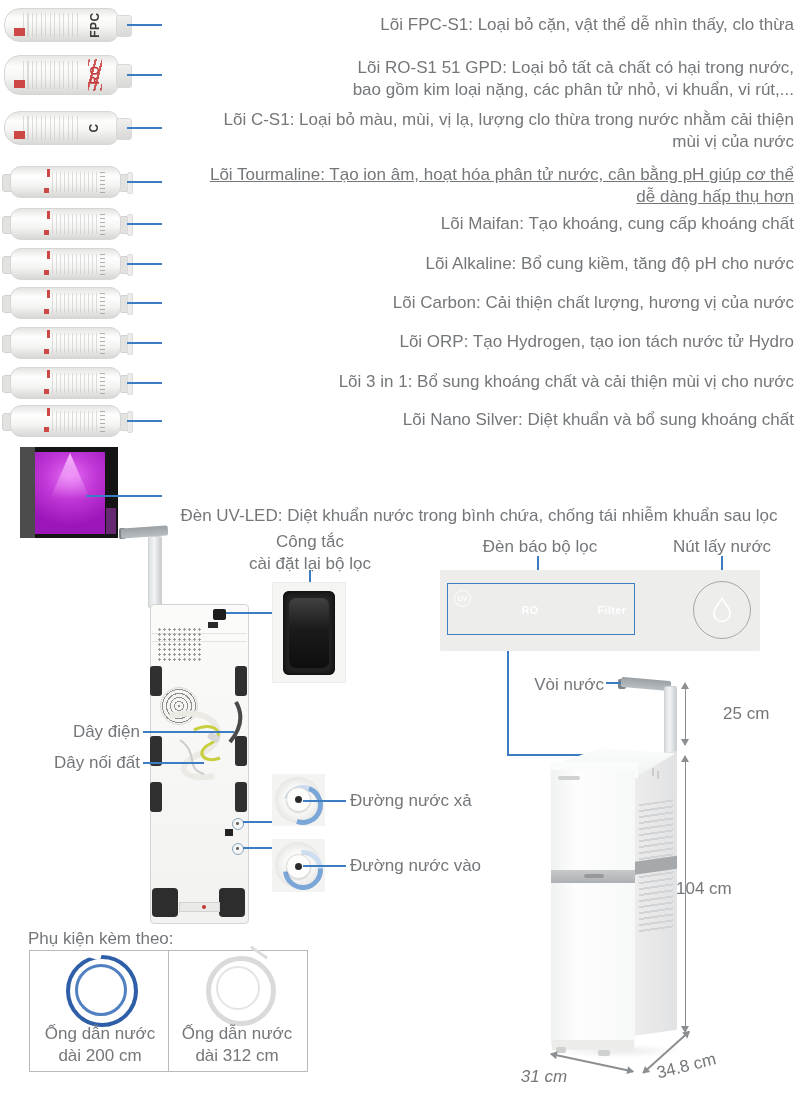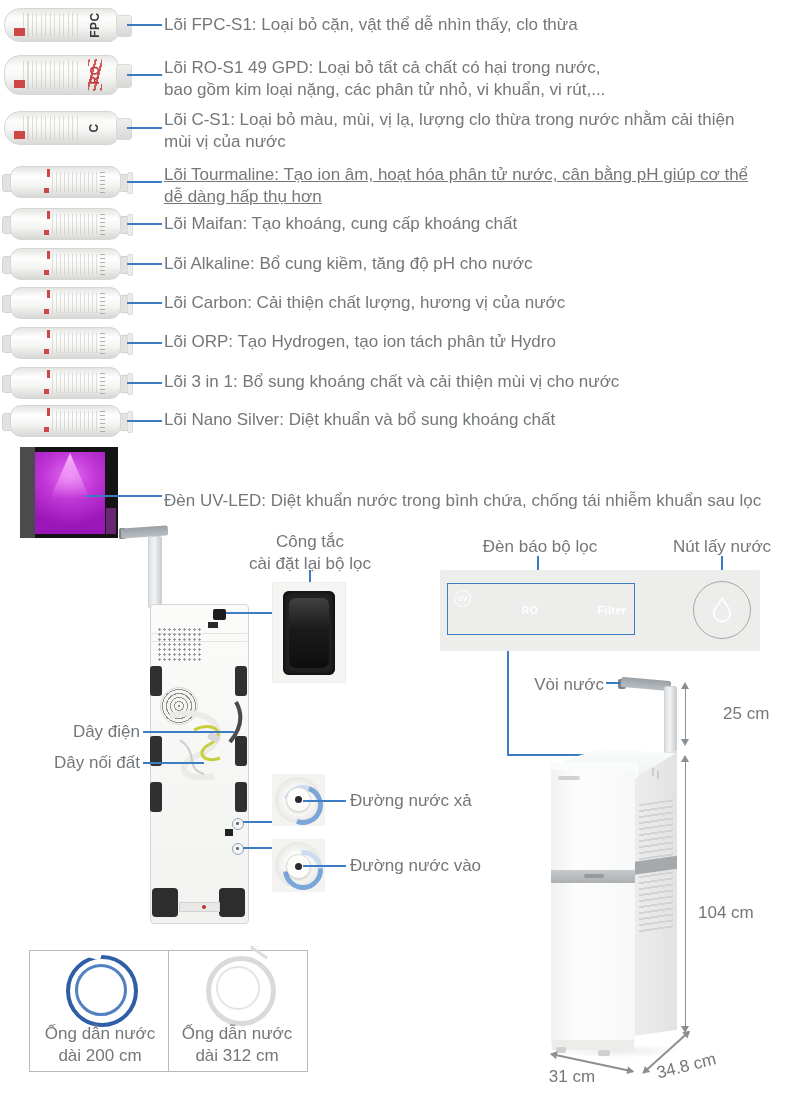--- a/index.html
+++ b/index.html
@@ -1,19 +1,19 @@
 <!DOCTYPE html>
 <html><head>
 <meta charset="utf-8">
 <style>
   html,body{margin:0;padding:0;background:#fff;}
   #canvas{position:relative;width:800px;height:1096px;background:#fff;overflow:hidden;
           font-family:"Liberation Sans",sans-serif;}
   .txt{position:absolute;color:#74777a;font-size:17px;line-height:22px;}
-  .pre{white-space:pre-line;}
+  .pre{white-space:pre-line;text-align:right;}
   .ctr{text-align:center;}
   .rgt{text-align:right;}
   .bl{position:absolute;background:#3b7cc3;}
 
   
   .clg{position:absolute;left:0;width:134px;}
   .clg-body{position:absolute;left:4px;right:16px;top:0;bottom:0;border:1px solid #d6d6d4;
     border-radius:16px 9px 9px 16px;
     background:linear-gradient(180deg,#e7e7e5 0%,#fdfdfc 28%,#f6f6f4 55%,#d9d9d7 100%);}
   .clg-body::before{content:"";position:absolute;left:16%;right:34%;top:12%;bottom:12%;
@@ -156,21 +156,21 @@
       <div class="txt pre" style="left: 164px; top: 14px; width: 630px;">Lõi FPC-S1: Loại bỏ cặn, vật thể dễ nhìn thấy, clo thừa</div>
       <div class="clg" style="top: 55px; height: 40px;">
         <div class="clg-body">
           <span class="clg-label red">RO</span>
           <i class="clg-red"></i>
           <i class="clg-waves"></i>
         </div>
         <div class="clg-neck"></div>
       </div>
       <div class="bl" style="left: 127px; top: 74px; width: 35px; height: 2px;"></div>
-      <div class="txt pre" style="left: 164px; top: 57px; width: 630px;">Lõi RO-S1 49 GPD: Loại bỏ tất cả chất có hại trong nước,
+      <div class="txt pre" style="left: 164px; top: 57px; width: 630px;">Lõi RO-S1 51 GPD: Loại bỏ tất cả chất có hại trong nước,
 bao gồm kim loại nặng, các phân tử nhỏ, vi khuẩn, vi rút,...</div>
       <div class="clg" style="top: 111px; height: 34px;">
         <div class="clg-body">
           <span class="clg-label">C</span>
           <i class="clg-red"></i>
         </div>
         <div class="clg-neck"></div>
       </div>
       <div class="bl" style="left: 127px; top: 127px; width: 35px; height: 2px;"></div>
       <div class="txt pre" style="left: 164px; top: 109px; width: 630px;">Lõi C-S1: Loại bỏ màu, mùi, vị lạ, lượng clo thừa trong nước nhằm cải thiện
@@ -223,21 +223,21 @@
       <div class="cth" style="top: 327px;">
         <i class="nub nl"></i>
         <i class="nub nr"></i>
         <i class="cring"></i>
         <div class="cth-body">
           <i class="rt1"></i>
           <i class="rt2"></i>
         </div>
       </div>
       <div class="bl" style="left: 127px; top: 342px; width: 35px; height: 2px;"></div>
-      <div class="txt pre" style="left: 164px; top: 331px; width: 630px;">Lõi ORP: Tạo Hydrogen, tạo ion tách phân tử Hydro</div>
+      <div class="txt pre" style="left: 164px; top: 331px; width: 630px;">Lõi ORP: Tạo Hydrogen, tạo ion tách nước tử Hydro</div>
       <div class="cth" style="top: 367px;">
         <i class="nub nl"></i>
         <i class="nub nr"></i>
         <i class="cring"></i>
         <div class="cth-body">
           <i class="rt1"></i>
           <i class="rt2"></i>
         </div>
       </div>
       <div class="bl" style="left: 127px; top: 382px; width: 35px; height: 2px;"></div>
@@ -255,21 +255,21 @@
       <div class="txt pre" style="left: 164px; top: 409px; width: 630px;">Lõi Nano Silver: Diệt khuẩn và bổ sung khoáng chất</div>
     </div>
 
   <div class="uvimg">
     <div class="lstrip"></div>
     <div class="panel"></div>
     <div class="beam"></div>
     <div class="rglow"></div>
   </div>
   <div class="bl" style="left:86px;top:495px;width:76px;height:2px;"></div>
-  <div class="txt" style="left:164px;top:490px;width:630px;">Đèn UV-LED: Diệt khuẩn nước trong bình chứa, chống tái nhiễm khuẩn sau lọc</div>
+  <div class="txt" style="left:164px;top:505px;width:630px;text-align:center;">Đèn UV-LED: Diệt khuẩn nước trong bình chứa, chống tái nhiễm khuẩn sau lọc</div>
 
   <div class="arm-tip" style="left:119px;top:528px;width:7px;height:11px;"></div>
   <div class="arm-h" style="left:121px;top:527px;width:47px;height:10px;transform:rotate(-4deg);"></div>
   <div class="arm-v" style="left:148px;top:536px;width:12px;height:70px;"></div>
 
   <div class="backbody"></div>
   <div class="seam" style="top:633px;"></div>
   <div class="seam" style="top:641px;"></div>
   <div class="dotvent"></div>
   <div class="fan"></div>
@@ -367,26 +367,27 @@
   <div class="ffoot" style="left:556px;top:1047px;width:10px;height:6px;"></div>
   <div class="ffoot" style="left:598px;top:1050px;width:12px;height:6px;"></div>
   <div class="sidemark" style="left:652px;top:768px;"></div>
   <div class="sidemark" style="left:657px;top:771px;"></div>
 
   <div class="txt rgt" style="left:530px;top:674px;width:74px;">Vòi nước</div>
   <div class="bl" style="left:606px;top:682px;width:15px;height:2px;"></div>
   <div class="varrow" style="left:685px;top:683px;height:62px;"></div>
   <div class="txt" style="left:723px;top:703px;width:64px;">25 cm</div>
   <div class="varrow" style="left:685px;top:756px;height:276px;"></div>
-  <div class="txt" style="left:698px;top:878px;width:72px;margin-top:24px;">104 cm</div>
+  <div class="txt" style="left:676px;top:878px;width:72px;">104 cm</div>
   <div class="darrow" style="left:551px;top:1053px;width:84px;transform:rotate(12deg);"></div>
-  <div class="txt ctr" style="left:540px;top:1066px;width:64px;">31 cm</div>
+  <div class="txt ctr" style="left:512px;top:1066px;width:64px;font-style:italic;">31 cm</div>
   <div class="darrow" style="left:643px;top:1072px;width:62px;transform:rotate(-42deg);"></div>
   <div class="txt" style="left:656px;top:1053px;width:80px;transform:rotate(-14deg);">34.8 cm</div>
 
+  <div class="txt" style="left:28px;top:928px;width:220px;">Phụ kiện kèm theo:</div>
   <div class="accbox">
     <div class="accdiv"></div>
     <div class="coil" style="left:36px;top:4px;width:64px;height:64px;border:4px solid #2e5ea7;"></div>
     <div class="coil" style="left:45px;top:13px;width:46px;height:46px;border:3px solid #5181c0;"></div>
     <div style="position:absolute;left:59px;top:2px;width:12px;height:6px;background:#fff;transform:rotate(15deg);"></div>
     <div class="coil" style="left:176px;top:5px;width:60px;height:60px;border:5px solid #d9dadb;"></div>
     <div class="coil" style="left:186px;top:15px;width:40px;height:40px;border:2px solid #e3e4e5;"></div>
     <div style="position:absolute;left:219px;top:0px;width:20px;height:3px;background:#dcdddd;transform:rotate(35deg);"></div>
     <div class="txt ctr pre" style="left:4px;top:72px;width:132px;">Ống dẫn nước
 dài 200 cm</div>

